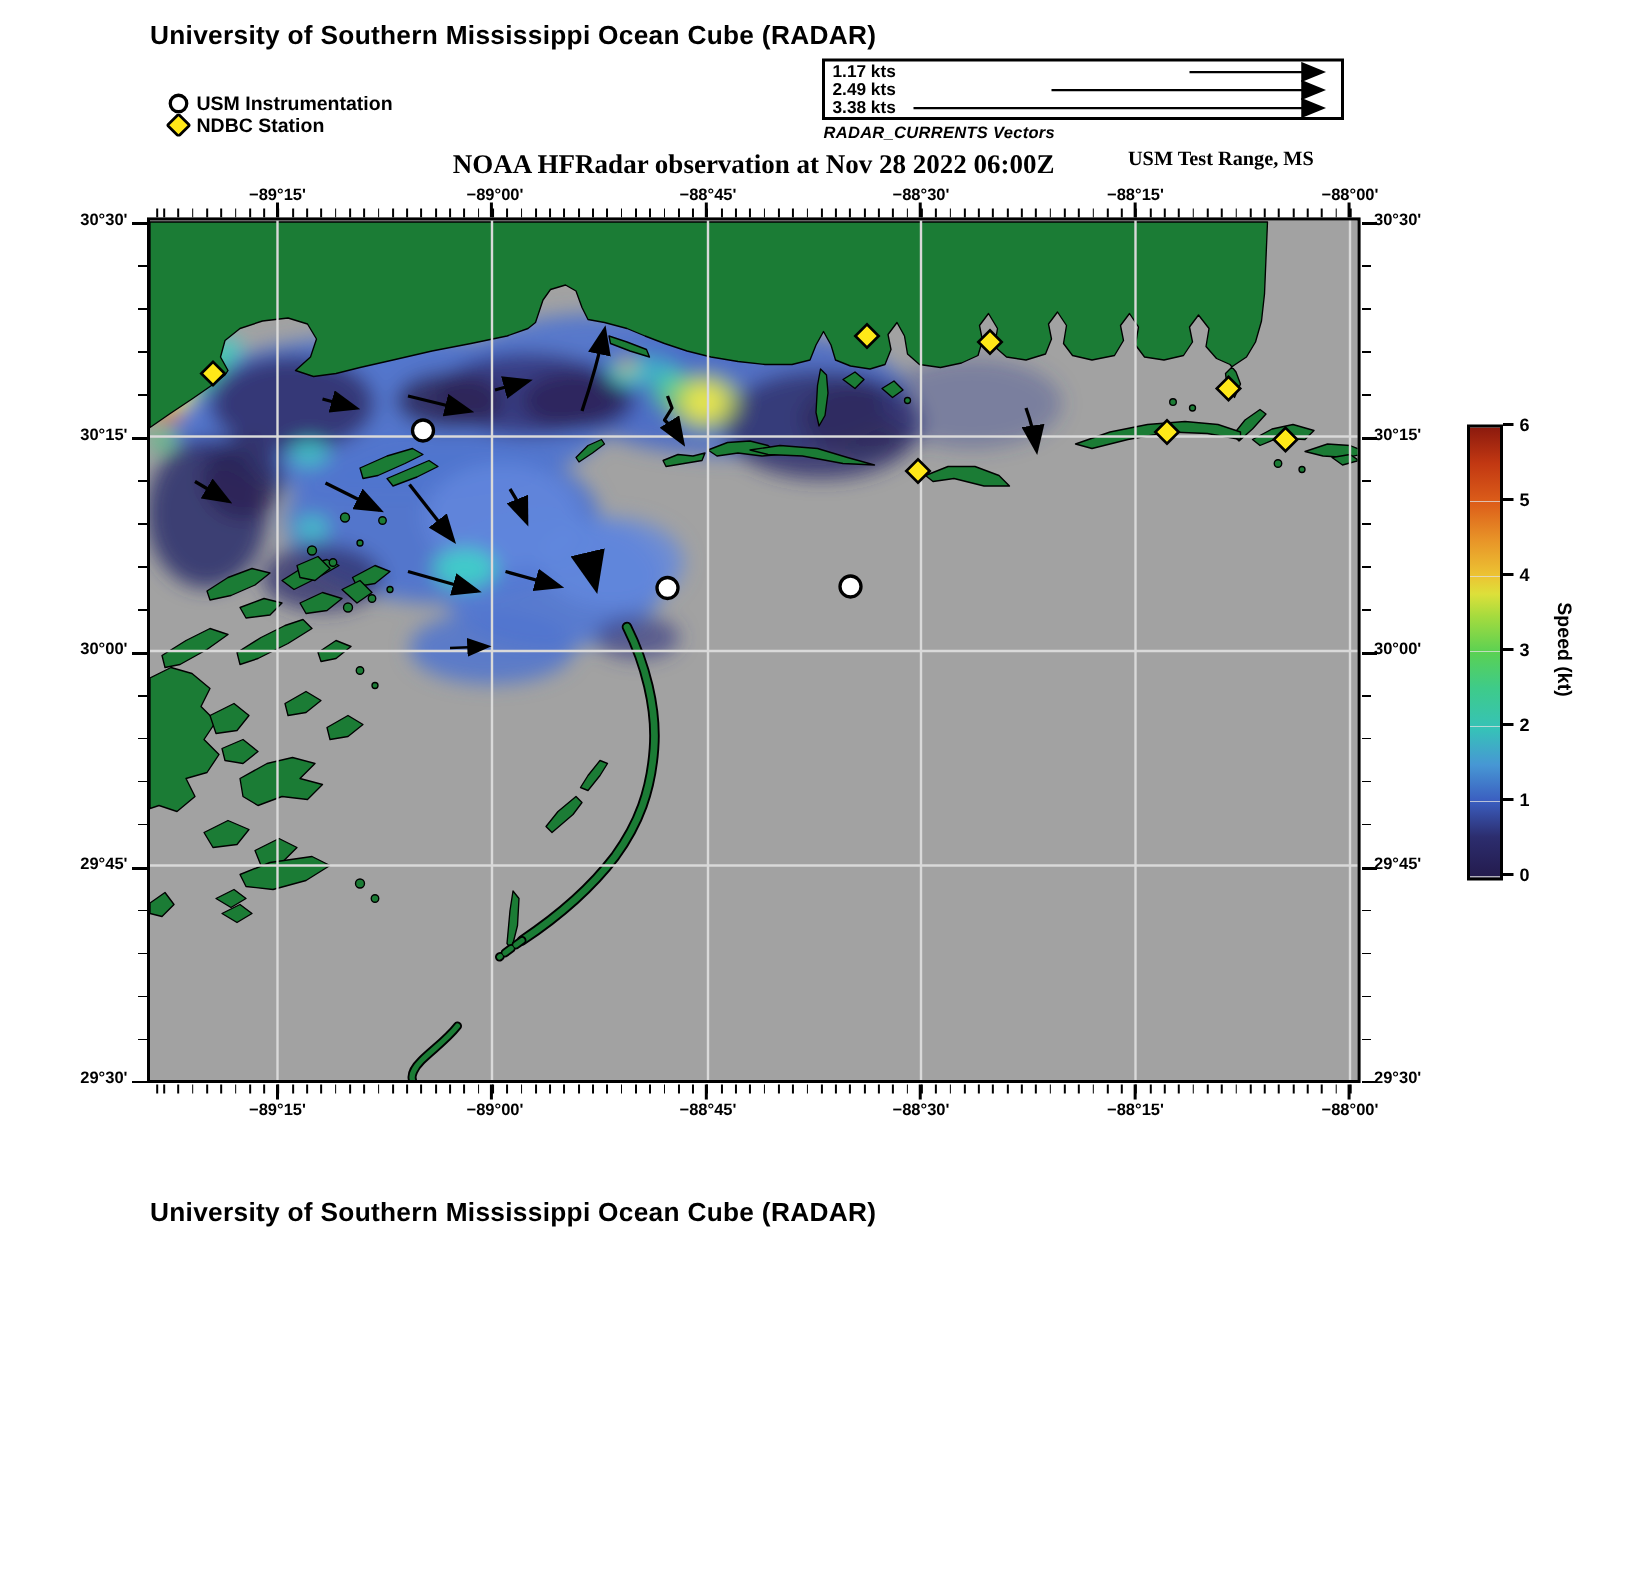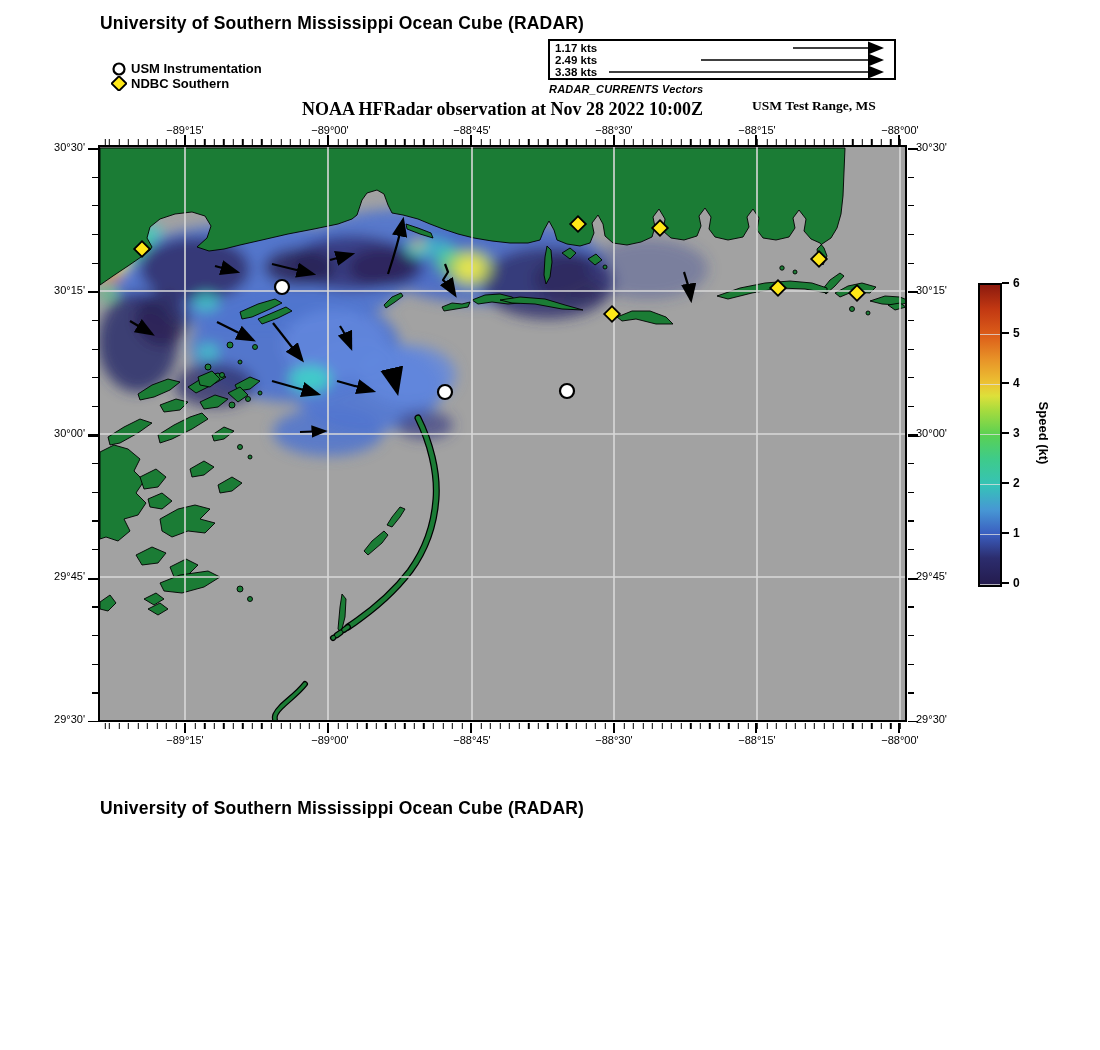--- a/index.html
+++ b/index.html
@@ -1,20 +1,20 @@
 <!DOCTYPE html>
 <html><head>
 <meta charset="utf-8">
 <style>
   html,body{margin:0;padding:0;background:#fff;}
   body{width:1100px;height:1050px;position:relative;font-family:"Liberation Sans",sans-serif;color:#000;overflow:hidden;}
   .abs{position:absolute;}
   .title{font-weight:bold;font-size:17.5px;letter-spacing:.2px;}
   .serif{font-family:"Liberation Serif",serif;font-weight:bold;}
-  .axlab{font-size:11px;white-space:nowrap;}
+  .axlab{font-size:11px;white-space:nowrap;font-weight:bold;}
   .latlab-l{text-align:right;}
   
   #map-frame{left:97.5px;top:145px;width:805px;height:573px;border:2.5px solid #000;background:#a2a2a2;}
   
   .tickstrip{background-repeat:repeat;}
   .t-top-min{left:100px;top:139px;width:805px;height:6px;
     background-image:repeating-linear-gradient(90deg,#000 0 1.2px,transparent 1.2px 9.53px);background-position-x:8.8px;}
   .t-top-maj{left:100px;top:135px;width:805px;height:10px;
     background-image:repeating-linear-gradient(90deg,#000 0 2px,transparent 2px 142.86px);background-position-x:84px;}
   .t-bot-min{left:100px;top:723px;width:805px;height:6px;
@@ -58,42 +58,42 @@
   <div class="leg-row">
     <svg width="16" height="15">
         <circle cx="8" cy="8" r="5.5" fill="#fff" stroke="#000" stroke-width="2.2"></circle>
       </svg>
     <span>USM Instrumentation</span>
   </div>
   <div class="leg-row">
     <svg width="16" height="15">
         <rect x="2.8" y="2.3" width="10.4" height="10.4" transform="rotate(45 8 7.5)" fill="#ffe818" stroke="#000" stroke-width="1.8"></rect>
       </svg>
-    <span>NDBC Southern</span>
+    <span>NDBC Station</span>
   </div>
 </div>
 
 <div class="abs" id="scalebox">
   <span class="scl" style="top:1px;">1.17 kts</span>
   <span class="scl" style="top:13px;">2.49 kts</span>
   <span class="scl" style="top:25px;">3.38 kts</span>
   <svg width="344" height="37">
     <defs>
       <marker id="sah" markerWidth="11" markerHeight="9" refX="9" refY="4.5" orient="auto">
           <path d="M0,0 L11,4.5 L0,9 z" fill="#000"></path>
         </marker>
     </defs>
     <line x1="243" y1="7" x2="331" y2="7" stroke="#000" stroke-width="1.5" marker-end="url(#sah)"></line>
     <line x1="151" y1="19" x2="331" y2="19" stroke="#000" stroke-width="1.5" marker-end="url(#sah)"></line>
     <line x1="59" y1="31" x2="331" y2="31" stroke="#000" stroke-width="1.5" marker-end="url(#sah)"></line>
   </svg>
 </div>
 <div class="abs" id="scale-caption">RADAR_CURRENTS Vectors</div>
 
-<div class="abs serif subtitle">NOAA HFRadar observation at Nov 28 2022 10:00Z</div>
+<div class="abs serif subtitle">NOAA HFRadar observation at Nov 28 2022 06:00Z</div>
 <div class="abs serif" id="region-label">USM Test Range, MS</div>
 
 <div class="abs tickstrip t-top-min"></div>
 <div class="abs tickstrip t-top-maj"></div>
 <div class="abs tickstrip t-bot-min"></div>
 <div class="abs tickstrip t-bot-maj"></div>
 <div class="abs tickstrip t-lef-min"></div>
 <div class="abs tickstrip t-lef-maj"></div>
 <div class="abs tickstrip t-rig-min"></div>
 <div class="abs tickstrip t-rig-maj"></div>

